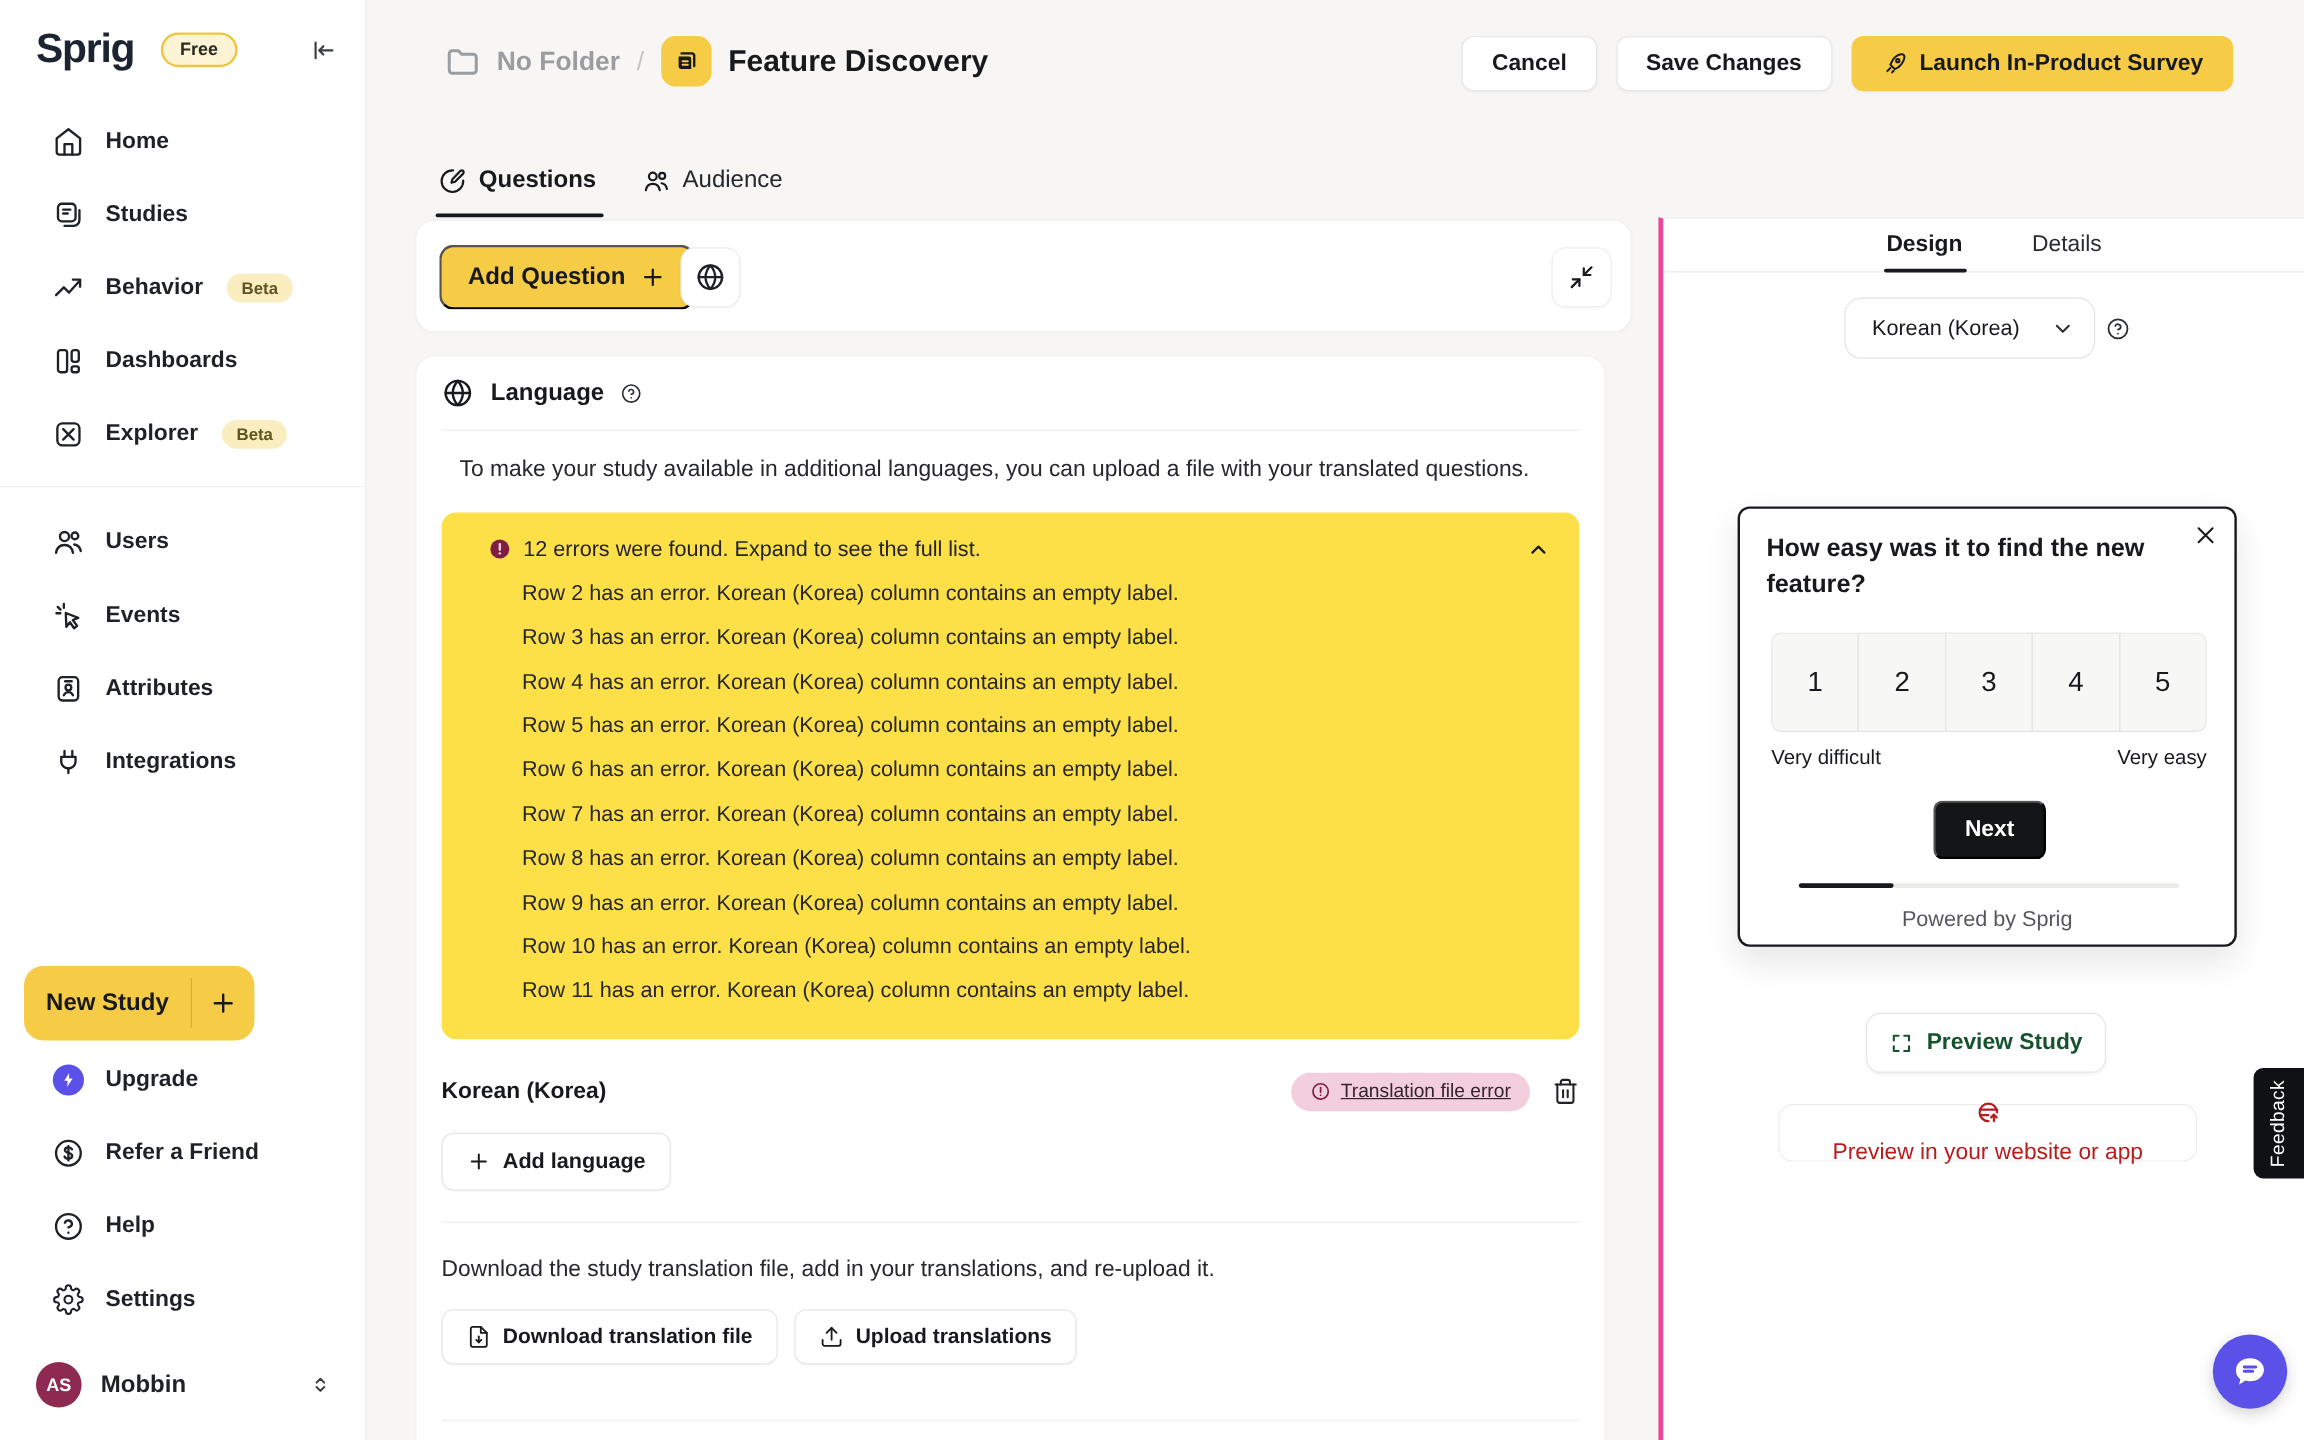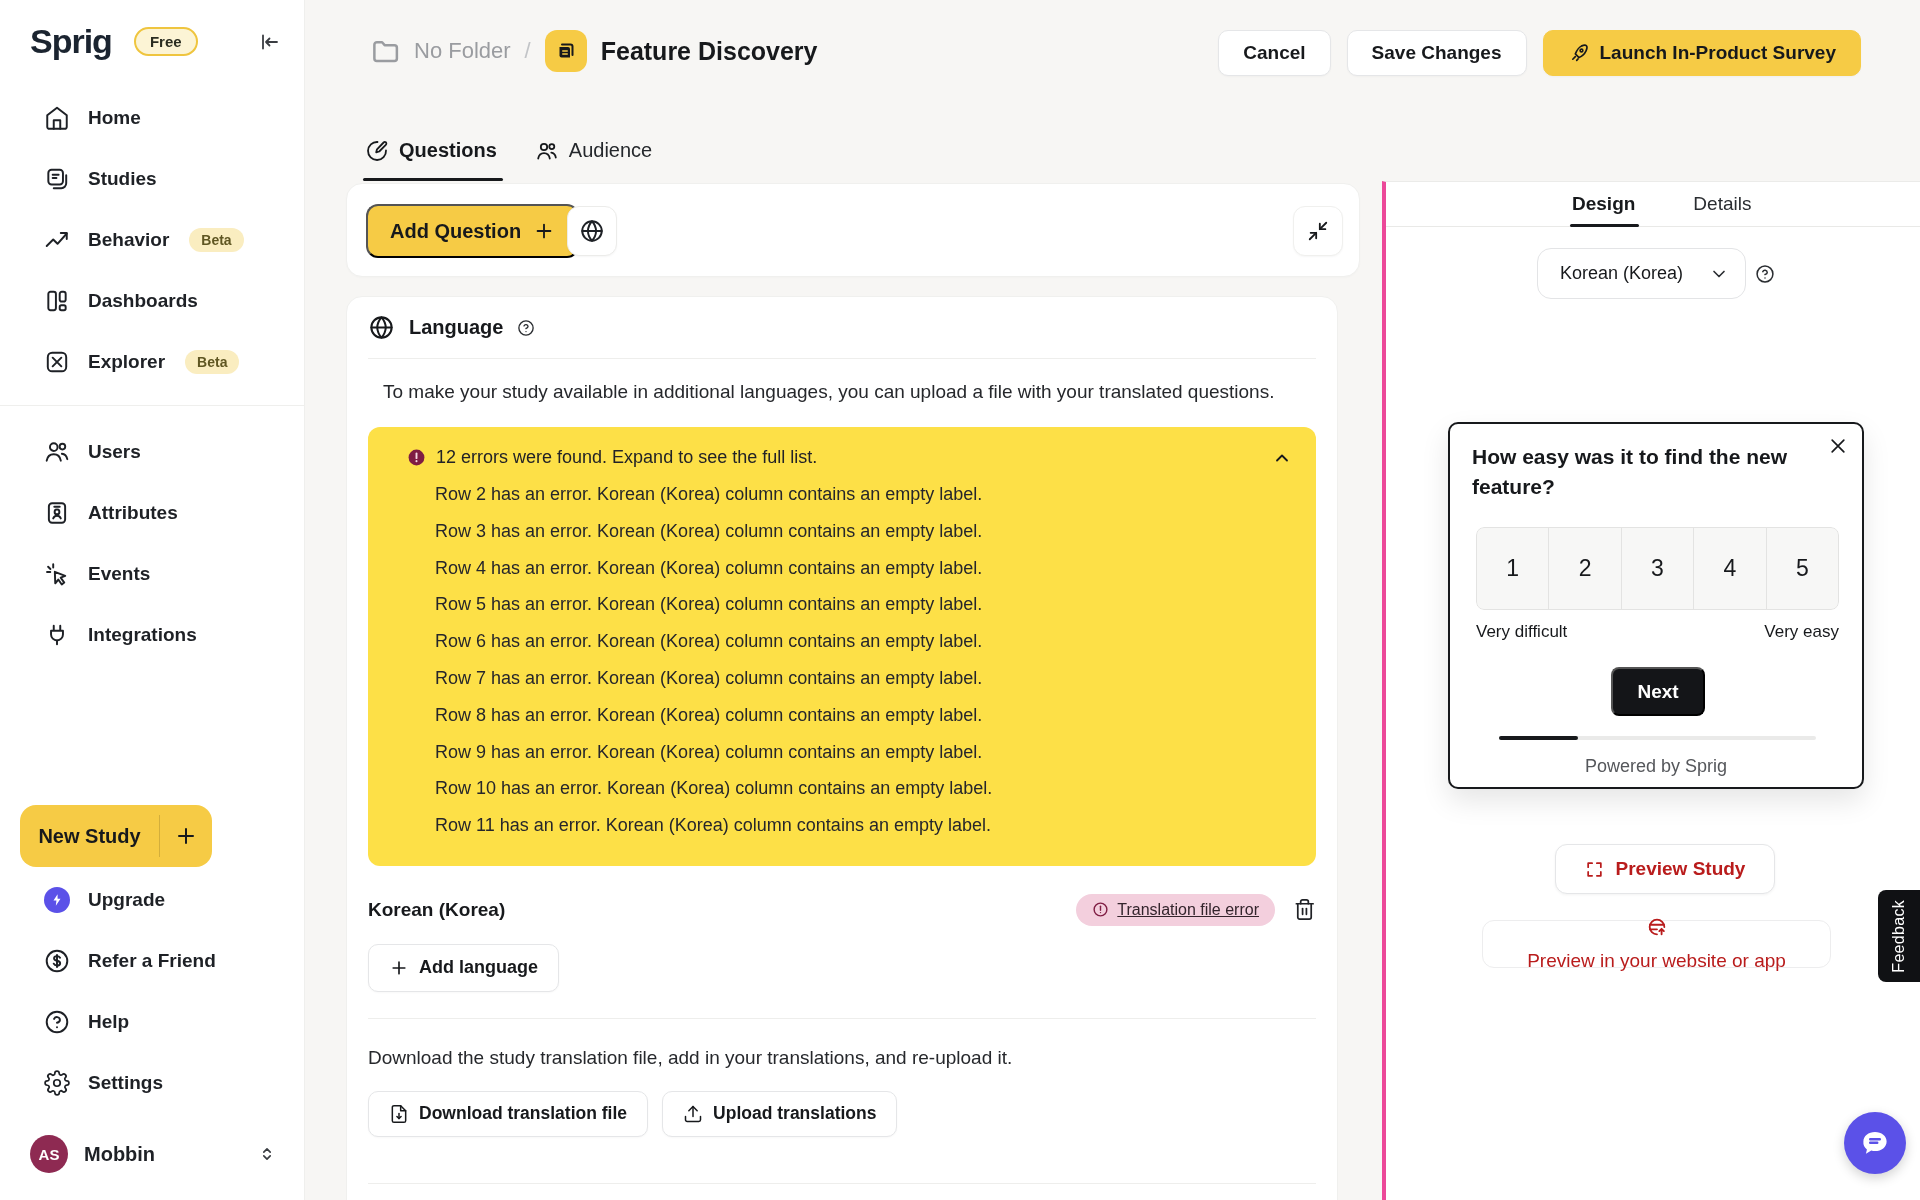--- a/index.html
+++ b/index.html
@@ -31,21 +31,21 @@
   .new-study .ns-plus { width:52px; display:flex; align-items:center; justify-content:center; color:#17191C; }
   .account { position:absolute; left:30px; right:26px; top:1128px; height:52px; display:flex; align-items:center; gap:16px; cursor:pointer; }
   .avatar { width:38px; height:38px; border-radius:50%; background:#8E2A52; color:#fff; font-size:15px; font-weight:700; display:flex; align-items:center; justify-content:center; }
   .account-name { font-size:20px; font-weight:600; color:#1E2126; }
   .account-chevrons { margin-left:auto; color:#3A3D42; }
 
   
   .topbar { position:absolute; left:305px; top:0; width:1615px; height:181px; }
   .breadcrumb { position:absolute; left:65px; top:30px; display:flex; align-items:center; gap:14px; }
   .crumb-folder-icon { color:#9A9CA0; }
-  .crumb-folder { font-size:22px; font-weight:400; color:#9A9CA0; cursor:pointer; }
+  .crumb-folder { font-size:22px; font-weight:700; color:#9A9CA0; cursor:pointer; }
   .crumb-sep { font-size:22px; color:#C2C4C7; }
   .study-icon { width:42px; height:42px; border-radius:12px; background:#F6CB45; display:flex; align-items:center; justify-content:center; color:#17191C; }
   .page-title { font-size:25px; font-weight:700; color:#17191C; }
   .actions { position:absolute; right:59px; top:30px; display:flex; gap:16px; }
   .btn { display:inline-flex; align-items:center; justify-content:center; gap:10px; height:46px; padding:0 24px; border-radius:10px; font-size:19px; font-weight:600; cursor:pointer; border:1px solid #E5E6E8; background:#fff; color:#17191C; box-shadow:0 1px 2px rgba(0,0,0,.03); }
   .btn-yellow { background:#F6CB45; border-color:#F6CB45; }
   .main-tabs { position:absolute; left:60px; bottom:0; display:flex; gap:38px; }
   .main-tab { display:flex; gap:10px; padding-bottom:18px; position:relative; cursor:pointer; }
   .main-tab .tab-label { font-size:20px; font-weight:500; color:#25282C; }
   .main-tab.active .tab-label { font-weight:700; color:#17191C; }
@@ -99,21 +99,21 @@
   .pc-scale { position:absolute; left:26px; top:103px; width:363px; height:83px; display:flex; border-radius:8px; overflow:hidden; }
   .pc-cell { flex:1; background:#F7F7F6; border:1px solid #E3E3E2; margin-left:-1px; display:flex; align-items:center; justify-content:center; font-size:23px; font-weight:500; color:#17191C; cursor:pointer; }
   .pc-cell:first-child { margin-left:0; border-top-left-radius:8px; border-bottom-left-radius:8px; }
   .pc-cell:last-child { border-top-right-radius:8px; border-bottom-right-radius:8px; }
   .pc-anchors { position:absolute; left:26px; top:198px; width:363px; display:flex; justify-content:space-between; font-size:17px; color:#17191C; }
   .pc-next { position:absolute; left:161px; top:243px; width:94px; height:49px; background:#141518; color:#fff; border-radius:8px; display:flex; align-items:center; justify-content:center; font-size:19px; font-weight:600; cursor:pointer; }
   .pc-progress { position:absolute; left:49px; top:312px; width:317px; height:4px; background:#EAEAE9; border-radius:2px; }
   .pc-progress-fill { height:4px; background:#17191C; border-radius:2px; }
   .pc-powered { position:absolute; left:0; right:0; top:332px; text-align:center; font-size:18px; color:#55575B; }
 
-  .preview-study { position:absolute; left:169px; top:662px; width:220px; height:50px; background:#fff; border:1px solid #E5E6E8; border-radius:12px; display:flex; align-items:center; justify-content:center; gap:12px; font-size:19px; font-weight:600; color:#b91c1c; cursor:pointer; box-shadow:0 1px 3px rgba(0,0,0,.05); }
+  .preview-study { position:absolute; left:169px; top:662px; width:200px; height:50px; background:#fff; border:1px solid #E5E6E8; border-radius:12px; display:flex; align-items:center; justify-content:center; gap:12px; font-size:19px; font-weight:600; color:#14532d; cursor:pointer; box-shadow:0 1px 3px rgba(0,0,0,.05); }
   .preview-web { position:absolute; left:96px; top:738px; width:349px; height:48px; background:#fff; border:1px solid #EDEDEE; border-radius:12px; display:flex; align-items:center; justify-content:center; gap:12px; font-size:19px; font-weight:500; color:#b91c1c; cursor:pointer;flex-direction:column; }
 
   .feedback-tab { position:absolute; right:0; top:890px; width:42px; height:92px; background:#101114; border-radius:8px 0 0 8px; display:flex; align-items:center; justify-content:center; cursor:pointer; z-index:6; }
   .feedback-tab span { writing-mode:vertical-rl; transform:rotate(180deg); color:#fff; font-size:16px; letter-spacing:.3px; }
   .chat-fab { position:absolute; right:14px; bottom:26px; width:62px; height:62px; border-radius:50%; background:#5B51E8; display:flex; align-items:center; justify-content:center; cursor:pointer; box-shadow:0 4px 12px rgba(0,0,0,.18); z-index:6; }
 </style>
 </head>
 <body>
 
 <div class="app">
@@ -191,36 +191,36 @@
               <path d="M2.5 20c.6-3.8 3-6 6.5-6s5.9 2.2 6.5 6"></path>
               <circle cx="17" cy="7" r="2.6"></circle>
               <path d="M16.5 13.6c2.7.3 4.4 2.1 5 5"></path>
             </svg>
           </span>
         <span class="nav-label">Users</span>
       </div>
       <div class="nav-item">
         <span class="nav-icon">
             <svg class="ico" width="26" height="26" viewBox="0 0 24 24">
+              <path d="M8.5 3v3M3.8 5.3l2.1 2.1M2.8 10.2h3"></path>
+              <path d="M10 10l9.6 3.7-4.2 1.7 3.3 4.5-2.3 1.8-3.2-4.6-2.8 3.5z"></path>
+            </svg>
+          </span>
+        <span class="nav-label">Events</span>
+      </div>
+      <div class="nav-item">
+        <span class="nav-icon">
+            <svg class="ico" width="26" height="26" viewBox="0 0 24 24">
               <rect x="4.5" y="3" width="15" height="18" rx="3"></rect>
               <path d="M9.5 6.2h5"></path>
               <circle cx="12" cy="11" r="2.2"></circle>
               <path d="M8.5 17c.7-1.6 2-2.4 3.5-2.4s2.8.8 3.5 2.4"></path>
             </svg>
           </span>
         <span class="nav-label">Attributes</span>
-      </div>
-      <div class="nav-item">
-        <span class="nav-icon">
-            <svg class="ico" width="26" height="26" viewBox="0 0 24 24">
-              <path d="M8.5 3v3M3.8 5.3l2.1 2.1M2.8 10.2h3"></path>
-              <path d="M10 10l9.6 3.7-4.2 1.7 3.3 4.5-2.3 1.8-3.2-4.6-2.8 3.5z"></path>
-            </svg>
-          </span>
-        <span class="nav-label">Events</span>
       </div>
       <div class="nav-item">
         <span class="nav-icon">
             <svg class="ico" width="26" height="26" viewBox="0 0 24 24">
               <path d="M9 3.5V8M15 3.5V8M6.5 8h11v3.5a5.5 5.5 0 0 1-11 0z"></path>
               <path d="M12 17v3.5"></path>
             </svg>
           </span>
         <span class="nav-label">Integrations</span>
       </div>

